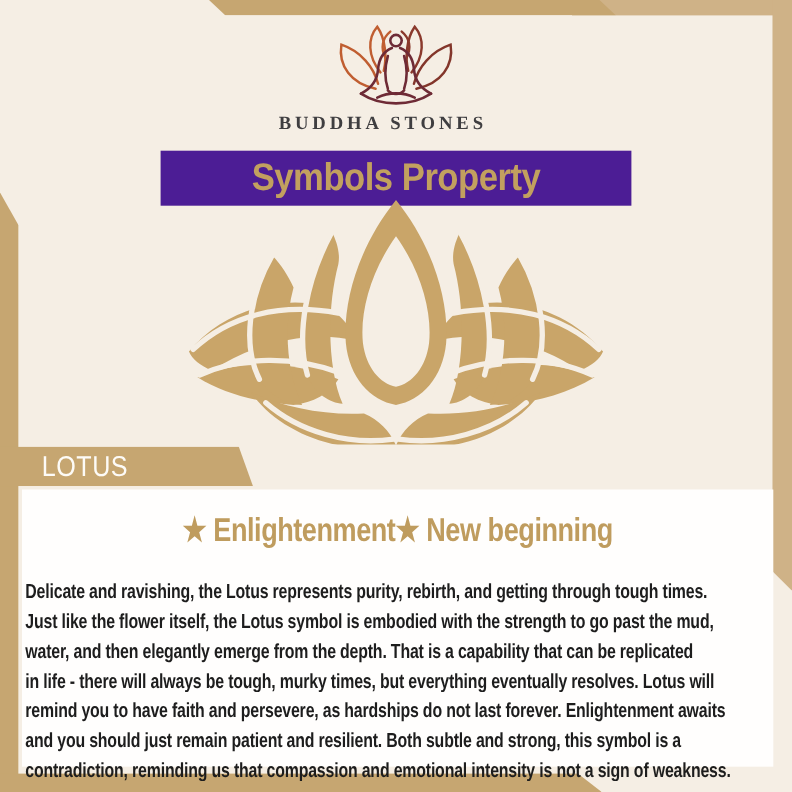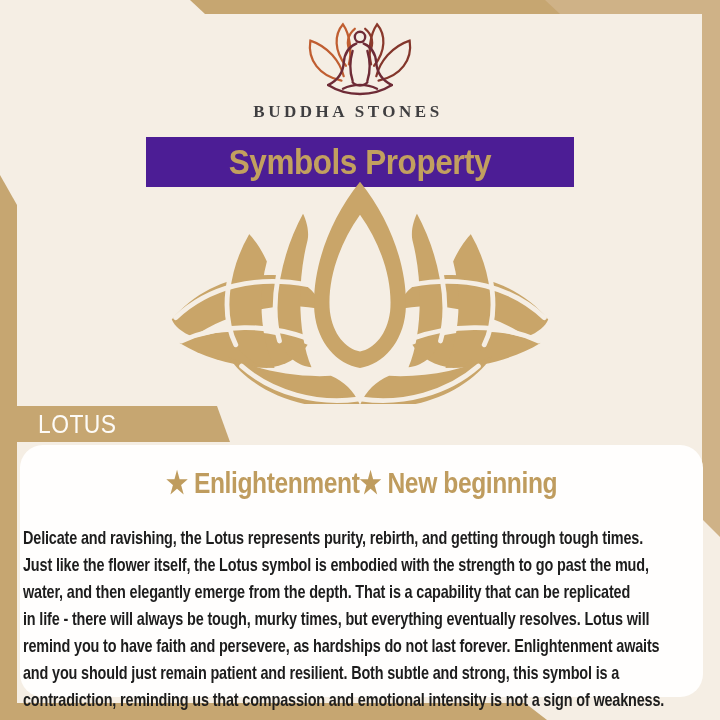--- a/index.html
+++ b/index.html
@@ -38,21 +38,21 @@
   .lotus-svg { position:absolute; left:165px; top:176px; width:390px; height:228px; }
   
   .section-bar { position:absolute; left:0; top:406px; width:230px; height:36px;
     background:#C6A671;
     clip-path:polygon(0 0, calc(100% - 13px) 0, 100% 100%, 0 100%); }
   .section-bar span { display:inline-block; margin-left:38px; line-height:36px;
     color:#FDFBF7; font-size:26px; font-weight:500; letter-spacing:0.5px;
     transform:scaleX(0.88); transform-origin:0 50%; }
   
   .panel { position:absolute; left:20px; top:445px; width:683px; height:252px;
-    background:#FFFEFD;border-radius:23px; }
+    background:#FFFEFD; }
   .heading { margin-top:21px; height:34px; line-height:34px; text-align:center;
     font-weight:700; font-size:30px; color:#BF9C5E; letter-spacing:-0.5px;
     transform:scaleX(0.82); transform-origin:50% 50%; white-space:nowrap; }
   .bodytext { margin-top:24px; padding-left:3px; color:#1D1D1D; }
   .line { height:27px; line-height:27px; white-space:nowrap;
     font-weight:600; font-size:18.5px; letter-spacing:-0.2px;
     transform:scaleX(0.78); transform-origin:0 50%; }
 </style>
 </head>
 <body>

